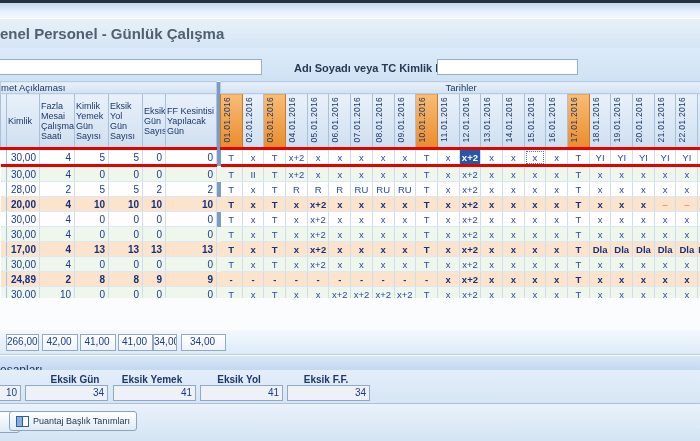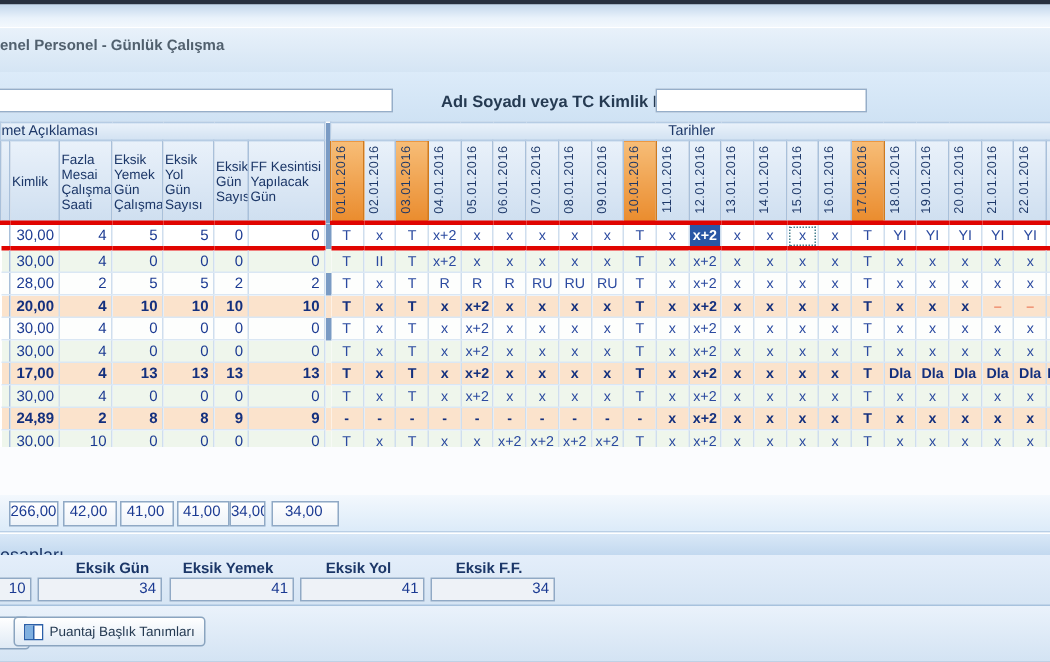--- a/index.html
+++ b/index.html
@@ -2,21 +2,21 @@
 <html><head>
 <meta charset="utf-8">
 <style>
   html,body{margin:0;padding:0;background:#9db6cf;}
   .screen{position:relative;width:700px;height:441px;overflow:hidden;background:#d7e6f5;
           font-family:"Liberation Sans",sans-serif;-webkit-font-smoothing:antialiased;}
   .topdark{position:absolute;top:0;left:0;right:0;height:3px;background:#27303f;}
   .gloss{position:absolute;top:3px;left:0;right:0;height:15px;
          background:linear-gradient(#c3d7ec,#e9f2fb 60%,#f3f8fd);border-bottom:1px solid #fff;}
   .titlebar{position:absolute;top:19px;left:0;right:0;height:29px;background:linear-gradient(#e8f1fa,#d5e5f4);}
-  .title{position:absolute;left:0;top:6px;font-size:10px;font-weight:bold;color:#51606e;white-space:nowrap;}
+  .title{position:absolute;left:0;top:6px;font-size:15px;font-weight:bold;color:#51606e;white-space:nowrap;}
   .searchrow{position:absolute;top:48px;left:0;right:0;height:33px;
              background:linear-gradient(#dcebf9,#cfe2f4);border-bottom:1px solid #aac4de;}
   .inp{position:absolute;border:1px solid #96aec9;background:#fff;font:10px "Liberation Sans",sans-serif;padding:0 2px;}
   .left-inp{left:-8px;top:11px;width:264px;height:14px;}
   .name-lbl{position:absolute;left:294px;top:14px;font-size:11px;font-weight:bold;color:#253a52;white-space:nowrap;}
   .name-inp{left:437px;top:11px;width:135px;height:14px;}
 
   .gridwrap{position:absolute;top:81px;left:0;width:700px;height:217px;background:#fff;}
   table{border-collapse:collapse;table-layout:fixed;width:700px;}
   th,td{padding:0;overflow:hidden;white-space:nowrap;}
@@ -118,21 +118,21 @@
         <thead>
           <tr>
             <th class="gh ghl" colspan="7">met Açıklaması</th>
             <th class="sepc"></th>
             <th class="gh" colspan="23">Tarihler</th>
           </tr>
           <tr>
             <th class="colh"></th>
             <th class="colh">Kimlik</th>
             <th class="colh">Fazla Mesai Çalışma Saati</th>
-            <th class="colh">Eksik Yemek Gün Çalışma</th>
+            <th class="colh">Kimlik Yemek Gün Sayısı</th>
             <th class="colh">Eksik Yol Gün Sayısı</th>
             <th class="colh">Eksik Gün Sayısı</th>
             <th class="colh">FF Kesintisi Yapılacak Gün</th>
             <th class="sepc"></th>
             <th class="colh dateh hol"><span>01.01.2016</span></th>
             <th class="colh dateh"><span>02.01.2016</span></th>
             <th class="colh dateh hol"><span>03.01.2016</span></th>
             <th class="colh dateh"><span>04.01.2016</span></th>
             <th class="colh dateh"><span>05.01.2016</span></th>
             <th class="colh dateh"><span>06.01.2016</span></th>

